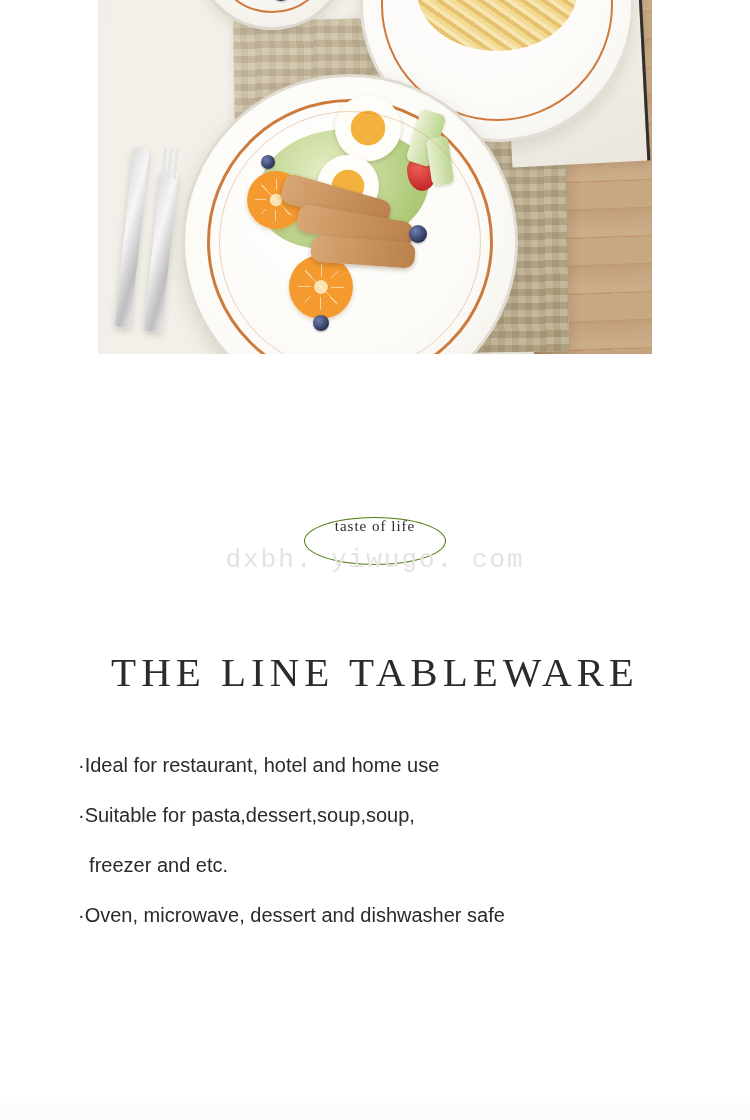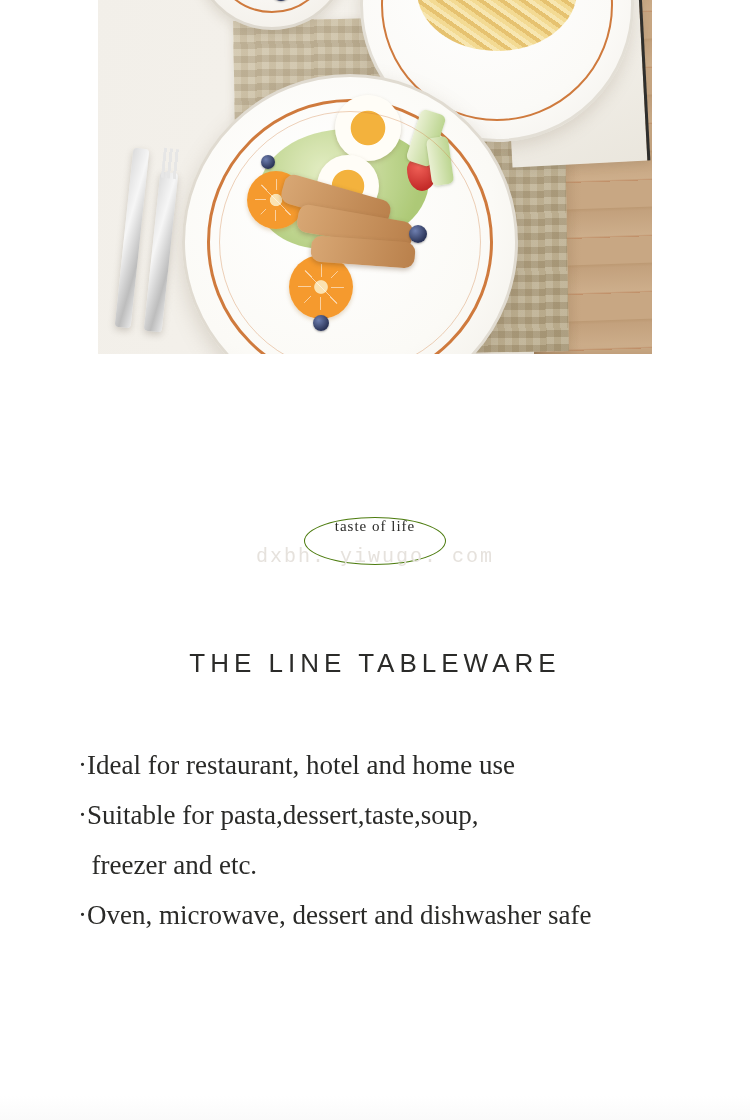--- a/index.html
+++ b/index.html
@@ -278,46 +278,46 @@
     white-space: nowrap;
   }
 
   .watermark {
     position: absolute;
     left: 0;
     right: 0;
     top: 545px;
     text-align: center;
     font-family: "Liberation Mono", monospace;
-    font-size: 20px;
+    font-size: 26px;
     letter-spacing: 2px;
     color: #e6e2dd;
   }
 
   
   .headline {
     position: absolute;
     left: 0;
     right: 0;
     top: 648px;
     text-align: center;
-    font-family: Liberation Sans, sans-serif;
-    font-size: 26px;
+    font-family: Liberation Serif, serif;
+    font-size: 41px;
     letter-spacing: 5px;
     color: #2b2b29;
   }
 
   
   .features {
     position: absolute;
     left: 78px;
     top: 740px;
     width: 600px;
-    font-family: Liberation Serif, serif;
-    font-size: 27px;
+    font-family: Liberation Sans, sans-serif;
+    font-size: 20px;
     line-height: 50px;
     color: #2a2a28;
   }
   .feature-line { white-space: pre; }
 
   
   .bottom-edge {
     position: absolute;
     left: 0; right: 0; bottom: 0;
     height: 24px;
@@ -372,19 +372,19 @@
   <div class="badge">
     <span class="badge-text">taste of life</span>
   </div>
 
   <div class="watermark">dxbh. yiwugo. com</div>
 
   <div class="headline">THE LINE TABLEWARE</div>
 
   <div class="features">
     <div class="feature-line">·Ideal for restaurant, hotel and home use</div>
-    <div class="feature-line">·Suitable for pasta,dessert,taste,soup,</div>
+    <div class="feature-line">·Suitable for pasta,dessert,soup,soup,</div>
     <div class="feature-line">  freezer and etc.</div>
     <div class="feature-line">·Oven, microwave, dessert and dishwasher safe</div>
   </div>
 
   <div class="bottom-edge"></div>
 </div>
 
 </body></html>

